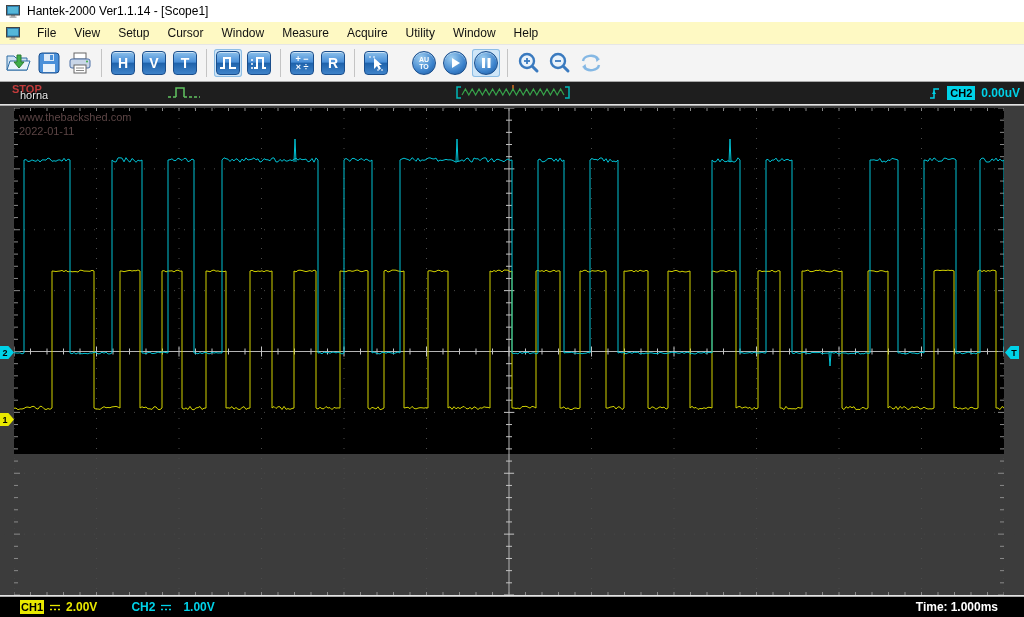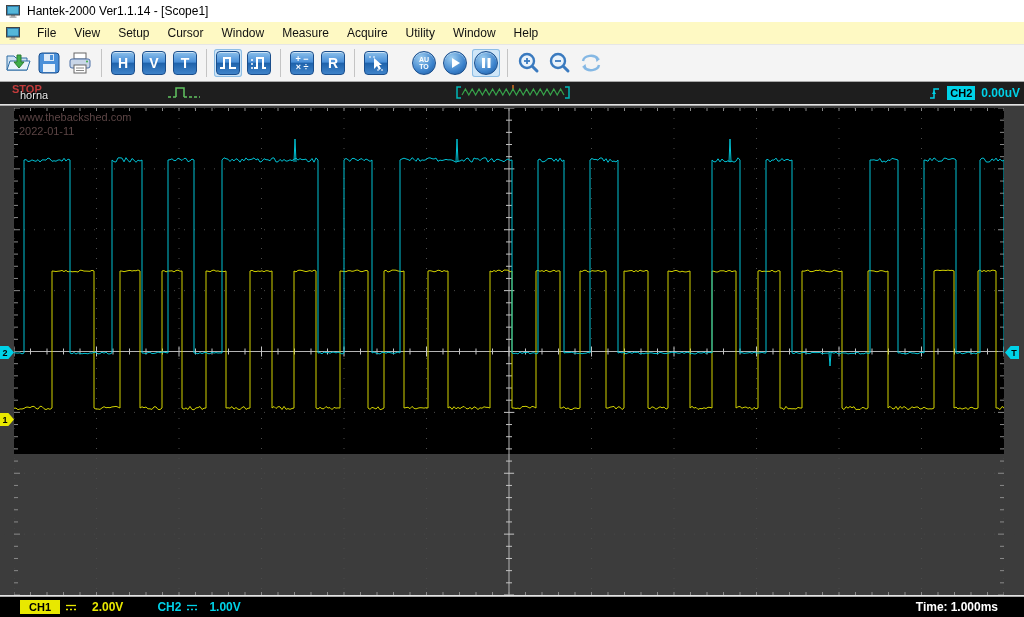--- a/index.html
+++ b/index.html
@@ -57,23 +57,23 @@
          display:flex; align-items:center; justify-content:center; z-index:4; cursor:pointer; }
   .tag.point-right { clip-path:polygon(0 0,60% 0,100% 50%,60% 100%,0 100%); padding-right:4px; }
   .tag.point-left  { clip-path:polygon(100% 0,40% 0,0 50%,40% 100%,100% 100%); padding-left:4px; }
   .tag-ch2 { left:0; top:240px; background:#00d2e8; }
   .tag-ch1 { left:0; top:307px; background:#e8e800; }
   .tag-trig { left:1005px; top:240px; background:#00d2e8; }
 
   
   .bottombar { flex:1; background:#000; display:flex; align-items:center; padding:0 26px 0 20px; }
   .ch-group { display:flex; align-items:center; gap:5px; }
-  .ch1-badge { background:#e8e800; color:#000; font-size:11px; font-weight:bold; padding:0 9px; line-height:14px; }
+  .ch1-badge { background:#e8e800; color:#000; font-size:11px; font-weight:bold; padding:0 1px; line-height:14px; }
   .ch2-name { color:#00d2e8; font-size:12px; font-weight:bold; }
-  .ch1-val { color:#e8e800; font-size:12px; font-weight:bold; margin-left:10px; }
+  .ch1-val { color:#e8e800; font-size:12px; font-weight:bold; margin-left:0; }
   .ch2-val { color:#00d2e8; font-size:12px; font-weight:bold; margin-left:6px; }
   .gap30 { width:34px; flex:0 0 34px; }
   .time-group { margin-left:auto; display:flex; gap:3px; }
   .time-label,.time-value { color:#ffffff; font-size:12px; font-weight:bold; }
 </style>
 </head>
 <body>
 
 <div class="app">
 

